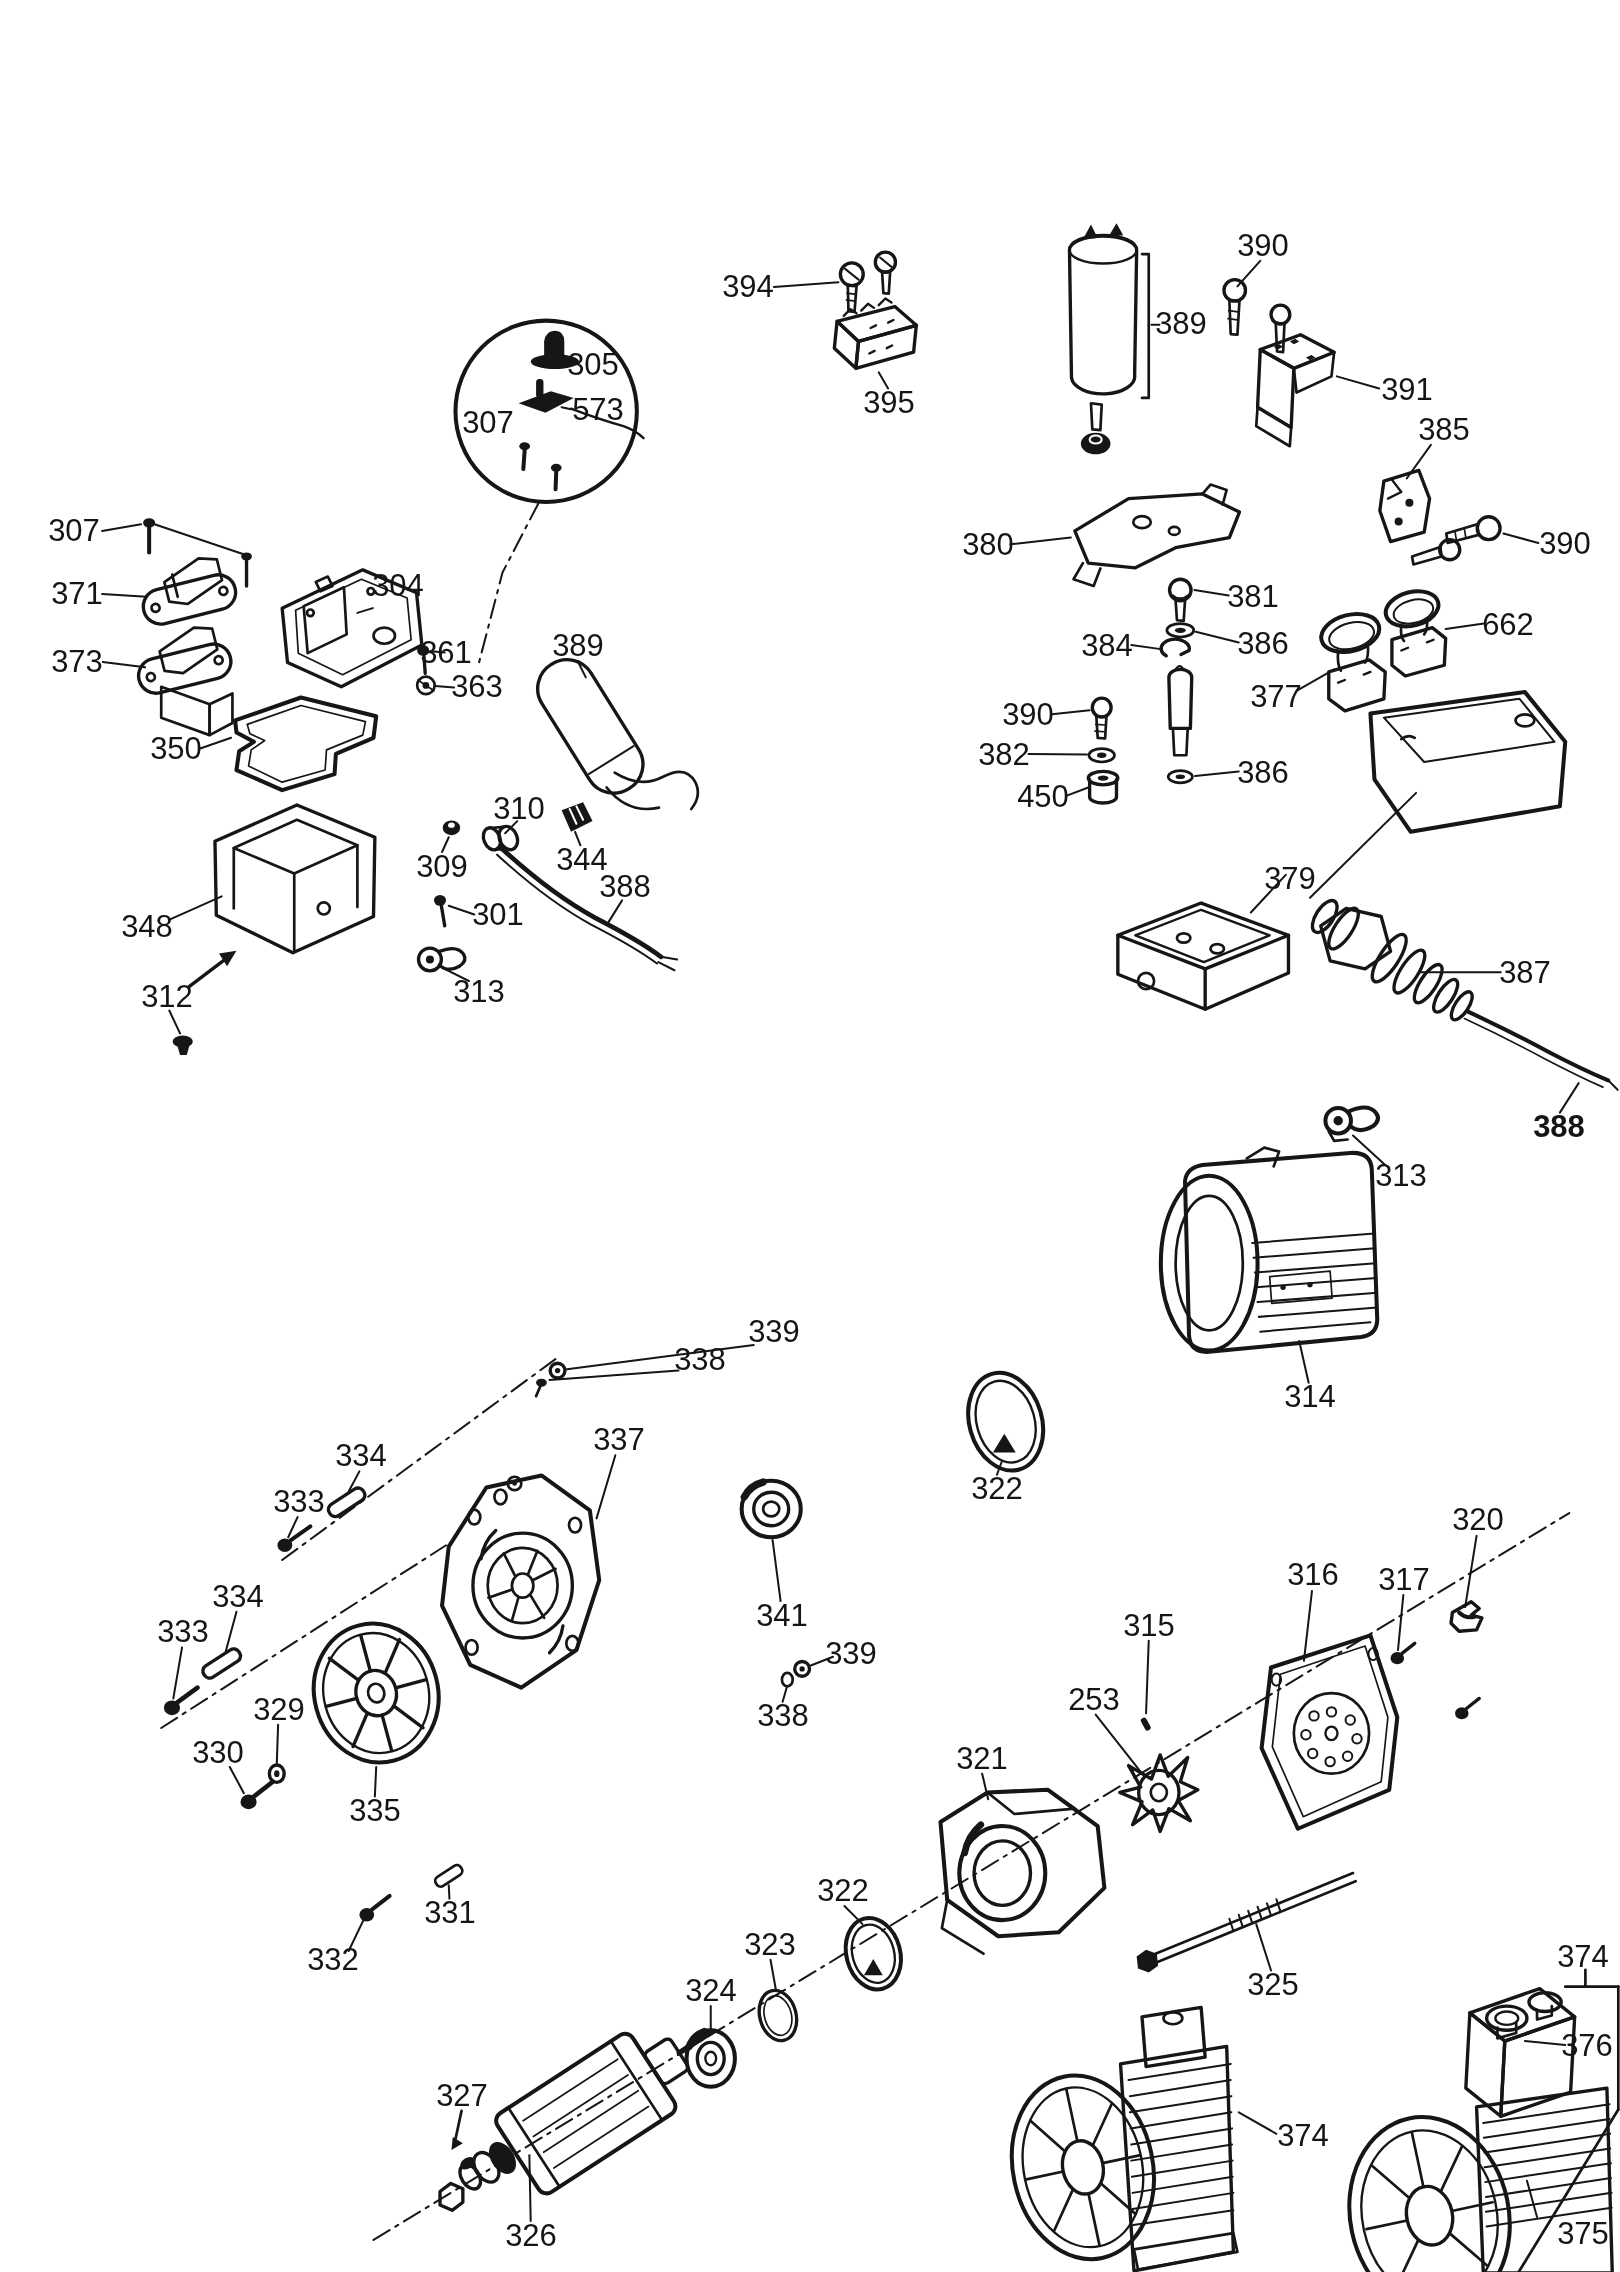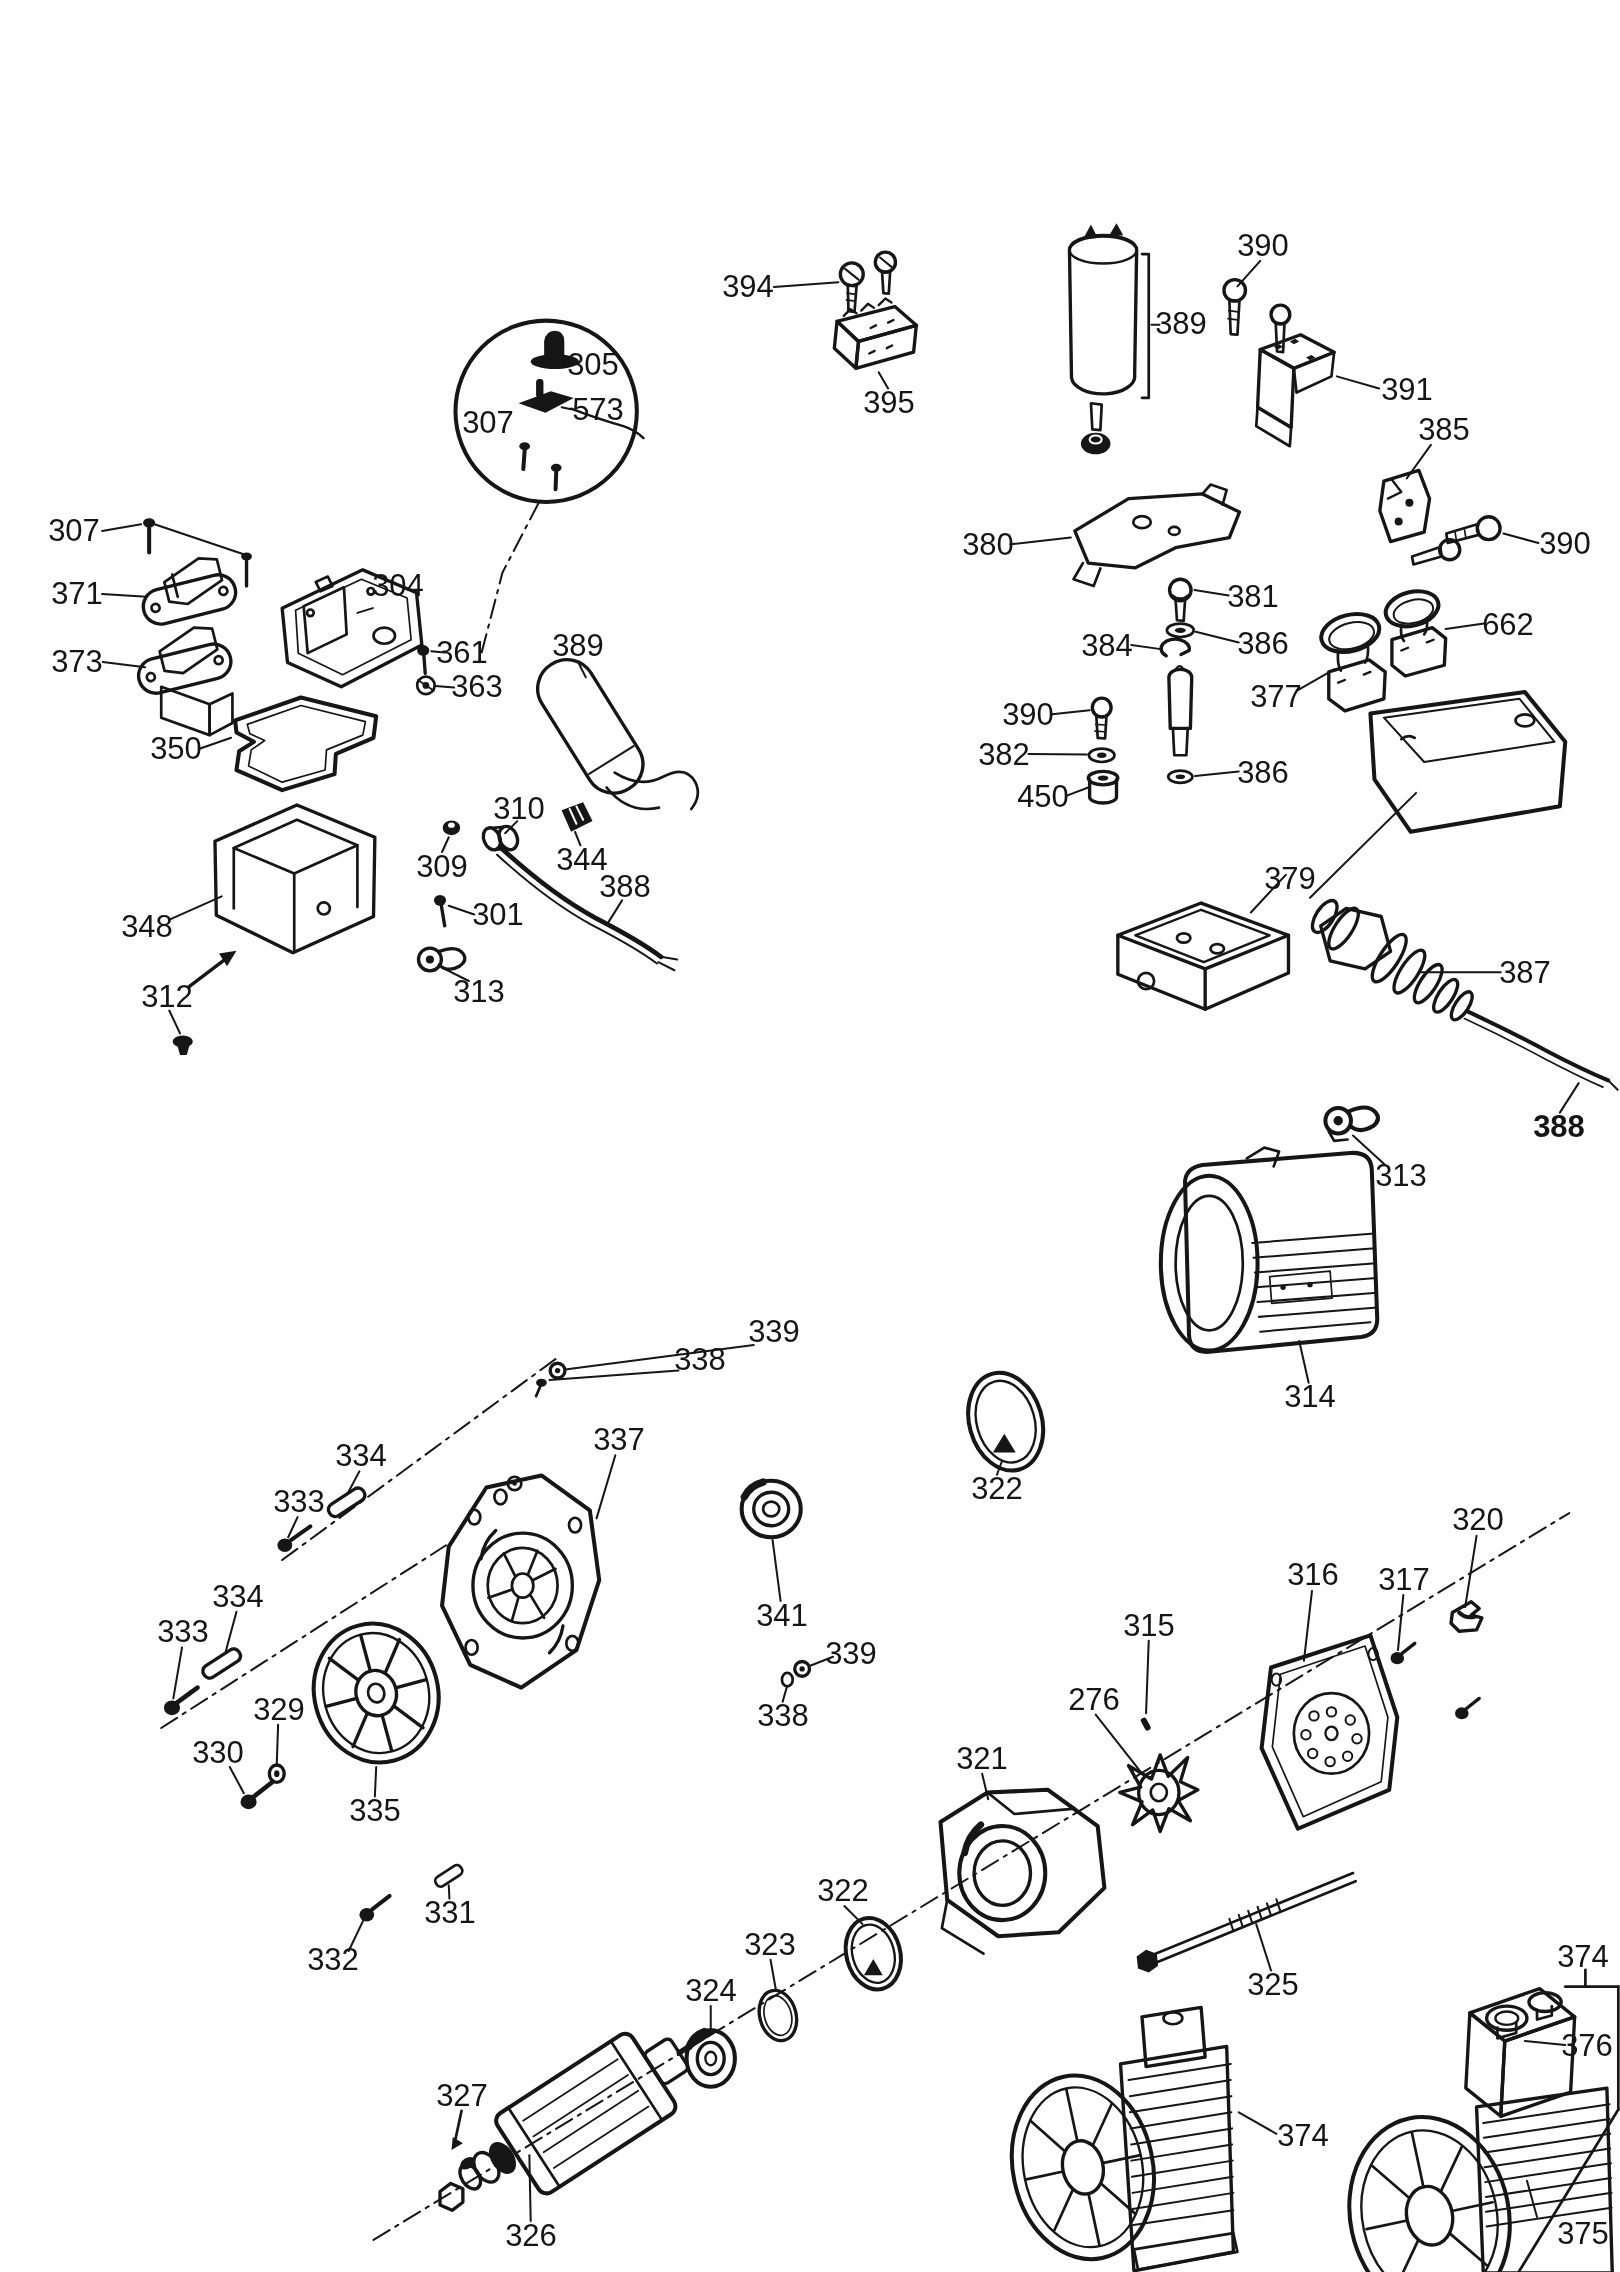--- a/index.html
+++ b/index.html
@@ -645,21 +645,21 @@
 </svg>
 
 <div id="labels">
       <div class="part-label" style="left: 593px; top: 365px;">305</div>
       <div class="part-label" style="left: 598px; top: 410px;">573</div>
       <div class="part-label" style="left: 488px; top: 423px;">307</div>
       <div class="part-label" style="left: 74px; top: 531px;">307</div>
       <div class="part-label" style="left: 77px; top: 594px;">371</div>
       <div class="part-label" style="left: 77px; top: 662px;">373</div>
       <div class="part-label" style="left: 398px; top: 586px;">304</div>
-      <div class="part-label" style="left: 462px; top: 653px;">361</div>
+      <div class="part-label" style="left: 446px; top: 653px;">361</div>
       <div class="part-label" style="left: 477px; top: 687px;">363</div>
       <div class="part-label" style="left: 578px; top: 646px;">389</div>
       <div class="part-label" style="left: 176px; top: 749px;">350</div>
       <div class="part-label" style="left: 519px; top: 809px;">310</div>
       <div class="part-label" style="left: 442px; top: 867px;">309</div>
       <div class="part-label" style="left: 582px; top: 860px;">344</div>
       <div class="part-label" style="left: 625px; top: 887px;">388</div>
       <div class="part-label" style="left: 498px; top: 915px;">301</div>
       <div class="part-label" style="left: 147px; top: 927px;">348</div>
       <div class="part-label" style="left: 479px; top: 992px;">313</div>
@@ -697,21 +697,21 @@
       <div class="part-label" style="left: 783px; top: 1716px;">338</div>
       <div class="part-label" style="left: 238px; top: 1597px;">334</div>
       <div class="part-label" style="left: 183px; top: 1632px;">333</div>
       <div class="part-label" style="left: 279px; top: 1710px;">329</div>
       <div class="part-label" style="left: 218px; top: 1753px;">330</div>
       <div class="part-label" style="left: 375px; top: 1811px;">335</div>
       <div class="part-label" style="left: 450px; top: 1913px;">331</div>
       <div class="part-label" style="left: 333px; top: 1960px;">332</div>
       <div class="part-label" style="left: 843px; top: 1891px;">322</div>
       <div class="part-label" style="left: 982px; top: 1759px; text-align: center;">321</div>
-      <div class="part-label" style="left: 1094px; top: 1700px;">276</div>
+      <div class="part-label" style="left: 1094px; top: 1700px;">253</div>
       <div class="part-label" style="left: 1149px; top: 1626px;">315</div>
       <div class="part-label" style="left: 1313px; top: 1575px;">316</div>
       <div class="part-label" style="left: 1404px; top: 1580px;">317</div>
       <div class="part-label" style="left: 1478px; top: 1520px;">320</div>
       <div class="part-label" style="left: 1273px; top: 1985px;">325</div>
       <div class="part-label" style="left: 770px; top: 1945px;">323</div>
       <div class="part-label" style="left: 711px; top: 1991px;">324</div>
       <div class="part-label" style="left: 462px; top: 2096px;">327</div>
       <div class="part-label" style="left: 531px; top: 2236px;">326</div>
       <div class="part-label" style="left: 1303px; top: 2136px;">374</div>

